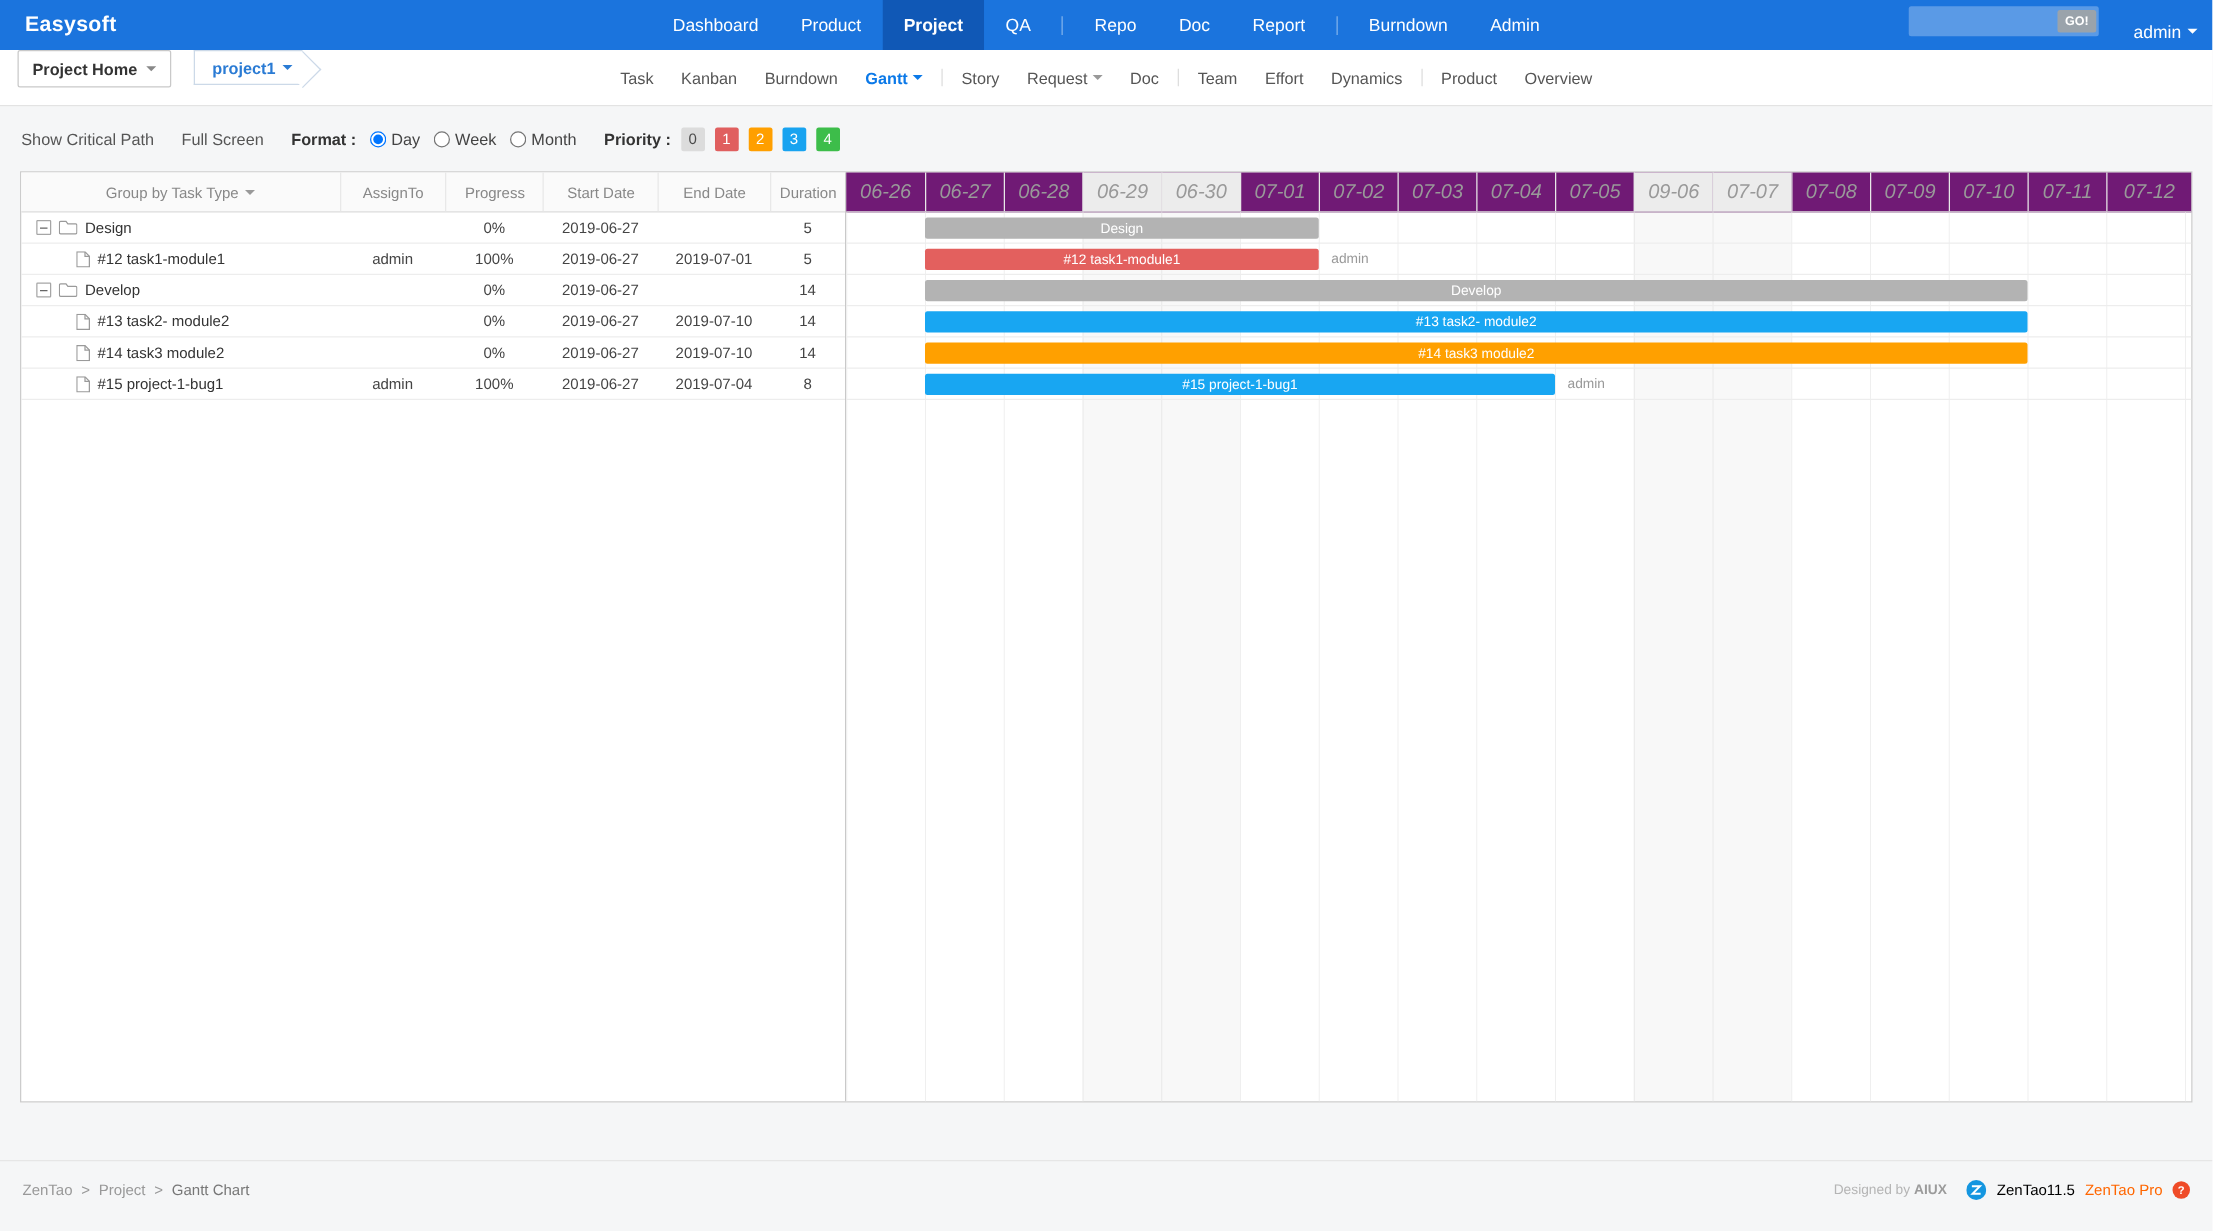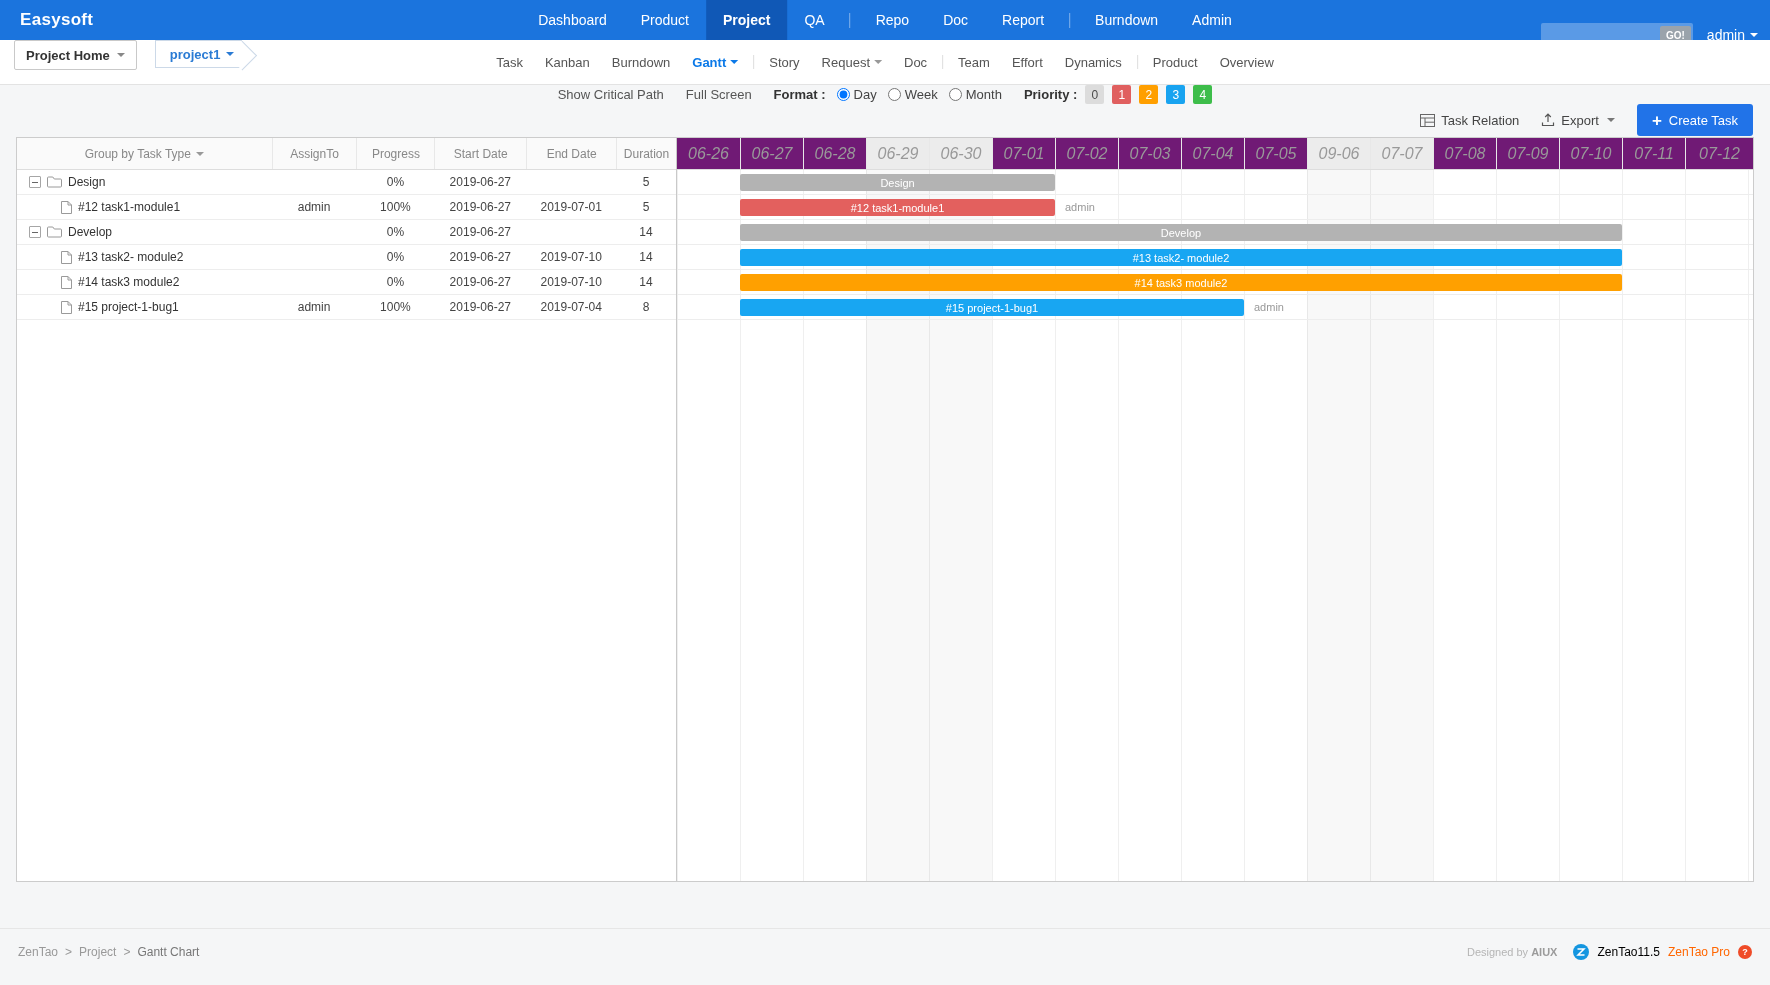--- a/index.html
+++ b/index.html
@@ -8,42 +8,42 @@
   a{text-decoration:none;color:inherit;}
   .caret{display:inline-block;width:0;height:0;border-left:4px solid transparent;border-right:4px solid transparent;border-top:4px solid currentColor;}
 
   
   .topnav{position:relative;height:40px;background:#1b74dd;color:#fff;display:flex;align-items:center;}
   .brand{font-size:17px;font-weight:bold;padding:0 20px;letter-spacing:.3px;cursor:pointer;}
   .mainmenu{position:absolute;left:50%;transform:translateX(-50%);display:flex;align-items:center;height:100%;}
   .nav-item{display:flex;align-items:center;height:100%;padding:0 17px;font-size:14px;cursor:pointer;white-space:nowrap;}
   .nav-item.active{background:#1058b6;font-weight:bold;}
   .nav-sep{width:1px;height:15px;background:rgba(255,255,255,.45);margin:0 8px;}
-  .nav-right{position:absolute;right:12px;top:15px;height:100%;display:flex;align-items:center;gap:14px;}
+  .nav-right{position:absolute;right:12px;top:5px;height:100%;display:flex;gap:28px;}
   .searchbox{position:relative;width:152px;height:24px;}
   .searchbox input{width:100%;height:100%;border:0;border-radius:2px;background:rgba(255,255,255,.28);padding:0 38px 0 8px;color:#fff;font-size:12px;outline:none;}
   .go-btn{position:absolute;right:2px;top:3px;height:18px;padding:0 6px;border:0;border-radius:2px;background:#9aa3ab;color:#fff;font-size:10px;font-weight:bold;cursor:pointer;}
   .user-menu{display:flex;align-items:center;gap:5px;font-size:14px;cursor:pointer;}
 
   
   .subnav{position:relative;height:45px;background:#fff;border-bottom:1px solid #e3e3e3;display:flex;padding:0 14px;}
   .ph-btn{display:flex;align-items:center;gap:7px;height:30px;padding:0 11px;border:1px solid #c9c9c9;border-radius:2px;background:#fff;font-size:13px;font-weight:bold;color:#333;cursor:pointer;}
   .ph-btn .caret{color:#888;}
   .crumb-tag{position:relative;margin-left:18px;height:28px;display:flex;align-items:center;gap:6px;padding:0 8px 0 14px;border:1px solid #ccd9e8;border-right:0;color:#2a7bd4;font-size:13px;font-weight:bold;cursor:pointer;background:#fff;}
   .crumb-tag::after{content:"";position:absolute;right:-10px;top:3.6px;width:19.5px;height:19.5px;transform:rotate(45deg);border-top:1px solid #ccd9e8;border-right:1px solid #ccd9e8;background:#fff;z-index:0;}
   .crumb-tag>*{position:relative;z-index:1;}
   .tabs{position:absolute;left:50%;transform:translateX(-50%);display:flex;align-items:center;height:100%;}
   .tab{display:flex;align-items:center;gap:4px;padding:0 11px;font-size:13px;color:#555;cursor:pointer;height:100%;white-space:nowrap;}
   .tab.active{color:#0b79e8;font-weight:bold;}
   .tab .caret{color:#999;}
   .tab.active .caret{color:#0b79e8;}
   .tab-sep{width:1px;height:14px;background:#ddd;margin:0 4px;}
 
   
-  .toolbar{display:flex;align-items:center;height:52px;padding:0 17px;flex-direction:column;}
+  .toolbar{display:flex;align-items:center;height:52px;padding:0 17px;}
   .tool-left{display:flex;align-items:center;gap:22px;font-size:13px;color:#555;}
   .tool-link{cursor:pointer;}
   .fmt-group{display:flex;align-items:center;gap:11px;}
   .fmt-label,.pri-label{font-weight:bold;color:#333;}
   .radio-opt{display:flex;align-items:center;gap:4px;cursor:pointer;color:#444;}
   .radio-opt input{margin:0;cursor:pointer;}
   .pri-group{display:flex;align-items:center;gap:8px;}
   .pri{width:19px;height:19px;border-radius:2px;display:flex;align-items:center;justify-content:center;font-size:12px;cursor:pointer;}
   .tool-right{margin-left:auto;display:flex;align-items:center;gap:22px;font-size:13px;color:#444;}
   .tool-btn{display:flex;align-items:center;gap:6px;cursor:pointer;}
@@ -176,41 +176,20 @@
     </div>
     <div class="pri-group">
       <span class="pri-label">Priority :</span>
       <span class="pri" style="background: rgb(220, 220, 220); color: rgb(74, 74, 74);">0</span>
       <span class="pri" style="background: rgb(224, 95, 95); color: rgb(255, 255, 255);">1</span>
       <span class="pri" style="background: rgb(255, 159, 0); color: rgb(255, 255, 255);">2</span>
       <span class="pri" style="background: rgb(24, 163, 240); color: rgb(255, 255, 255);">3</span>
       <span class="pri" style="background: rgb(61, 189, 74); color: rgb(255, 255, 255);">4</span>
     </div>
   </div>
-  <div class="tool-right">
-    <span class="tool-btn">
-      <svg class="icon" width="15" height="13" viewBox="0 0 15 13">
-          <rect x="0.5" y="0.5" width="14" height="12" fill="none" stroke="#666"></rect>
-          <path d="M0.5 4 H14.5 M5 4 V12.5 M5 8.2 H14.5" stroke="#666" fill="none"></path>
-        </svg>
-      <span>Task Relation</span>
-    </span>
-    <span class="tool-btn">
-      <svg class="icon" width="14" height="14" viewBox="0 0 14 14">
-          <path d="M7 9 V1.5 M4.2 4 L7 1.2 L9.8 4" fill="none" stroke="#555" stroke-width="1.2"></path>
-          <path d="M1.5 9.5 V12.5 H12.5 V9.5" fill="none" stroke="#555" stroke-width="1.2"></path>
-        </svg>
-      <span>Export</span>
-      <i class="caret"></i>
-    </span>
-    <button class="create-btn">
-      <span class="plus">+</span>
-      <span>Create Task</span>
-    </button>
-  </div>
 </div>
 
 <div class="panel">
 
   <div class="left-pane">
     <div class="lt-header">
       <div class="hcell c-name">
         <span>Group by Task Type</span>
         <i class="caret"></i>
       </div>

